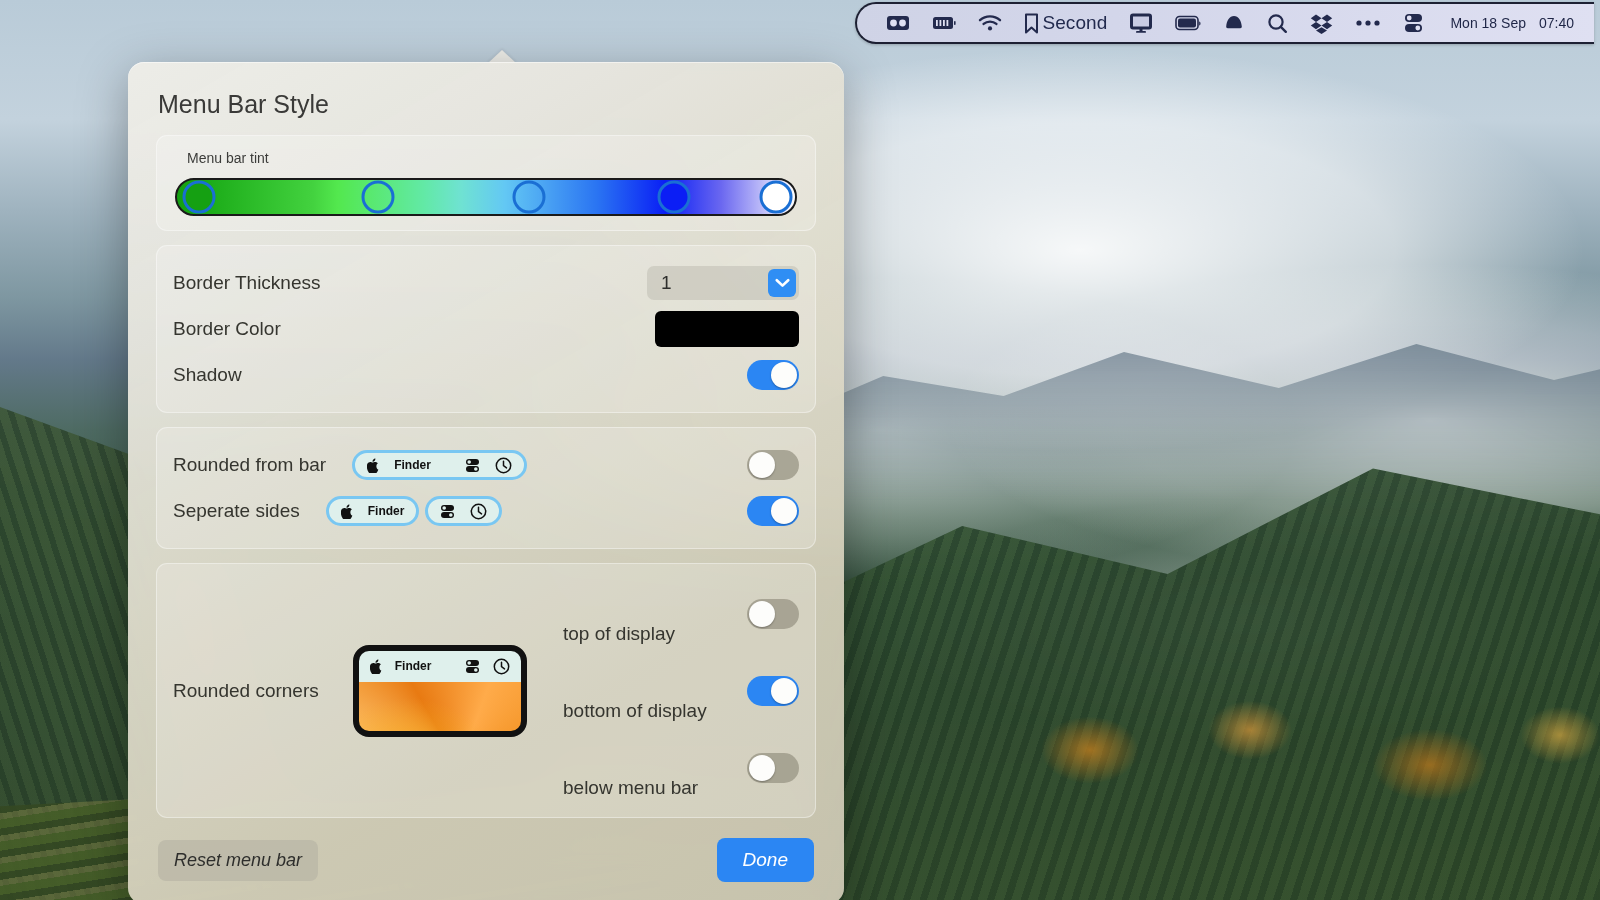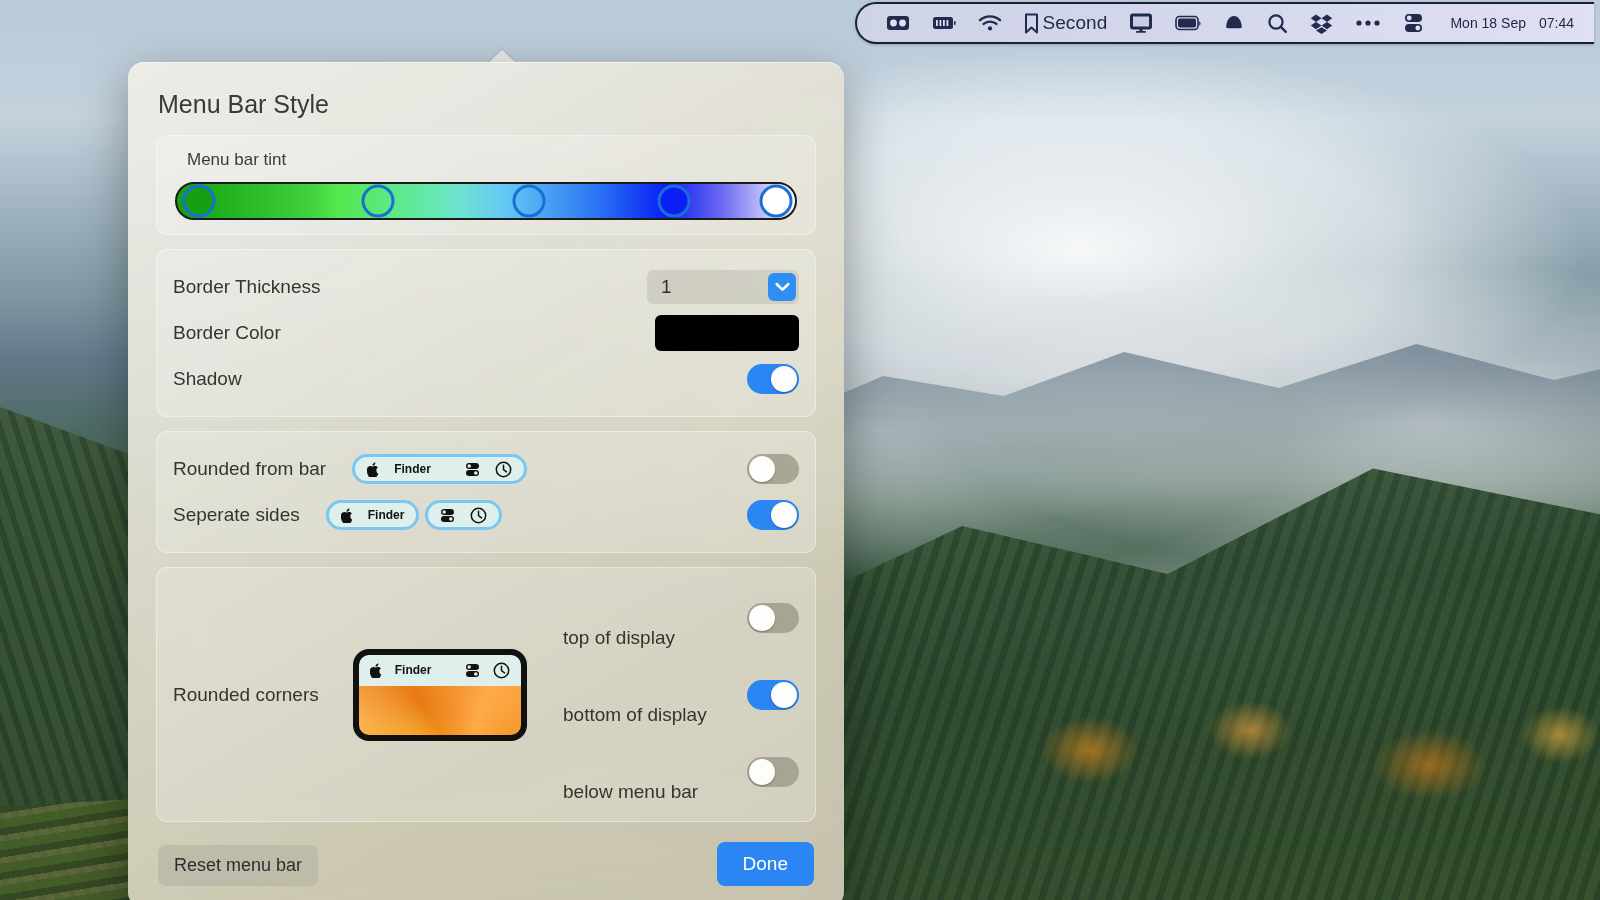--- a/index.html
+++ b/index.html
@@ -149,21 +149,21 @@
   .group {
     background: rgba(255,255,255,.20);
     border: 1px solid rgba(255,255,255,.38);
     border-radius: 11px;
     margin-bottom: 14px;
     padding: 14px 16px;
   }
   .group.tint { padding: 14px 16px 14px 16px; }
 
   .grp-label {
-    font-size: 17px; color: #3c3c3a; padding: 0 0 12px 14px;
+    font-size: 14px; color: #3c3c3a; padding: 0 0 12px 14px;
   }
 
   
   #tint-track-wrap { padding: 0 2px; }
   #tint-track {
     position: relative;
     height: 38px; border-radius: 19px;
     border: 2px solid #1a1a1a;
     background: linear-gradient(to right,
       #15a012 0%, #17a714 3%,
@@ -277,21 +277,21 @@
       radial-gradient(ellipse 120px 80px at 30% 90%, #f5a623 0%, rgba(245,166,35,0) 70%),
       conic-gradient(from 200deg at 62% 105%, #ffb347 0deg, #f08a1e 40deg, #ffc46b 85deg, #e87a12 130deg, #ffab4a 180deg, #f39324 230deg, #ffbd61 280deg, #ef851a 330deg, #ffb347 360deg);
     border-radius: 0 0 10px 10px;
   }
 
   .corner-rows { display: flex; flex-direction: column; gap: 14px; margin-left: auto; }
   .corner-row { display: flex; align-items: center; gap: 16px; }
   .corner-row .clabel { font-size: 19px; color: #35352f; width: 168px; text-align: left; margin-top: 41px; }
 
   
-  #footer { display: flex; align-items: flex-end; padding: 6px 2px 0 2px; }
+  #footer { display: flex; align-items: center; padding: 6px 2px 0 2px; font-style: italic; }
   #btn-reset {
     font-size: 18px; color: #2e2e2c;
     background: rgba(185,181,166,.72);
     border-radius: 8px;
     padding: 10px 16px;
   }
   #btn-done {
     margin-left: auto;
     font-size: 19px; color: #fff; font-weight: 500;
     background: #2b86f3;
@@ -395,21 +395,21 @@
         <svg width="22" height="20" viewBox="0 0 22 20">
             <rect x="2" y="1" width="17" height="8" rx="4" fill="#232a4d"></rect>
             <circle cx="6.2" cy="5" r="2.4" fill="#dfe0f2"></circle>
             <rect x="2" y="11" width="17" height="8" rx="4" fill="#232a4d"></rect>
             <circle cx="14.8" cy="15" r="2.4" fill="#dfe0f2"></circle>
           </svg>
       </div>
 
       <div id="mb-clock">
         <span>Mon 18 Sep</span>
-        <span>07:44</span>
+        <span>07:40</span>
       </div>
     </div>
   </div>
 
   <div id="popover-tail"></div>
   <div id="popover">
 
     <div id="panel-title">Menu Bar Style</div>
 
     <div class="group tint">

